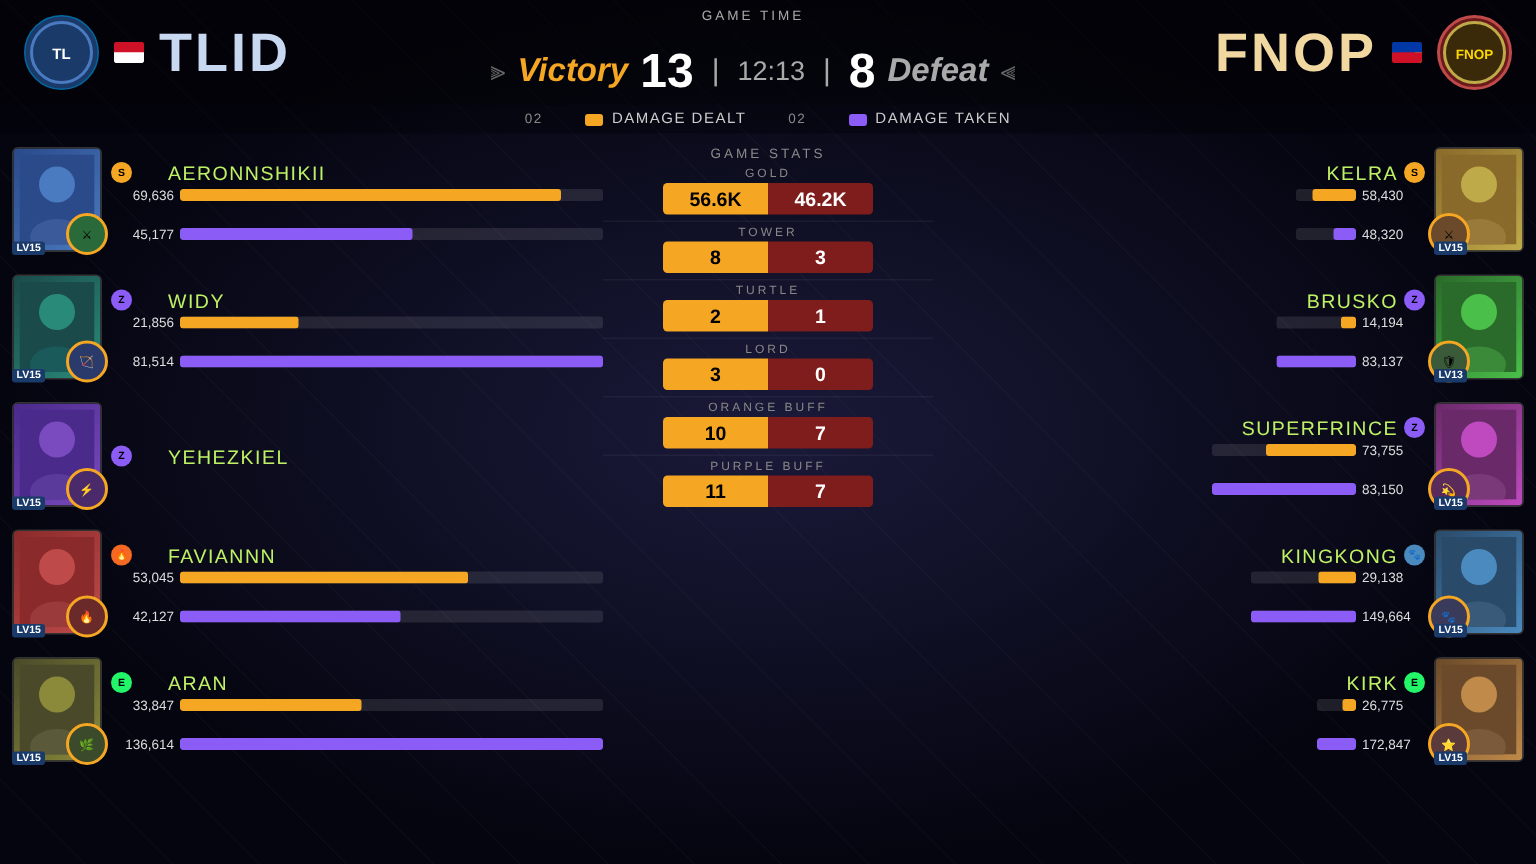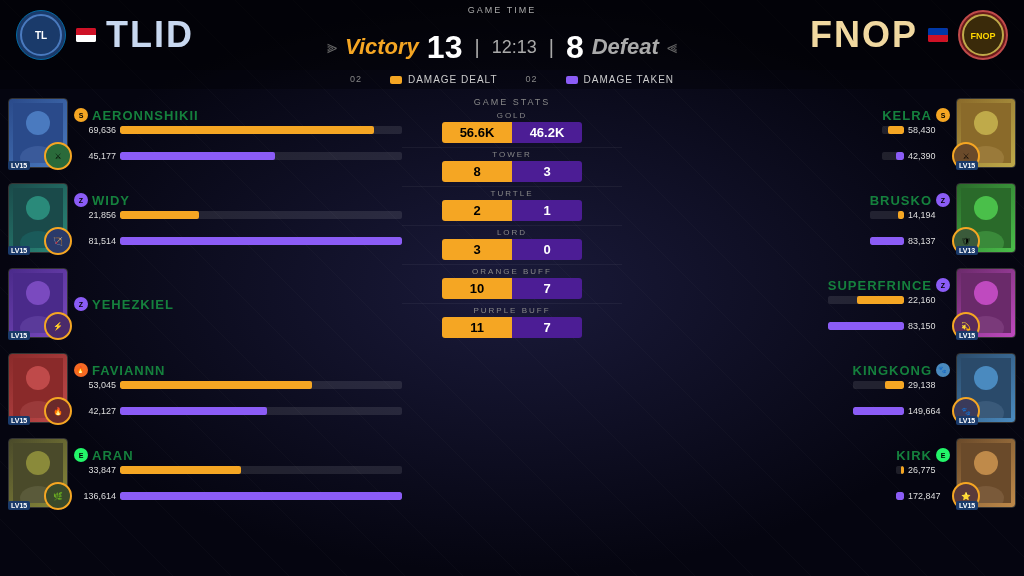--- a/index.html
+++ b/index.html
@@ -254,24 +254,25 @@
       justify-content: center;
       font-size: 7px;
       color: #000;
       font-weight: bold;
     }
     .player-icon.purple { background: #8b5cf6; }
     .player-icon.fire { background: #f56923; }
     .player-icon.green { background: #23f569; }
     .player-name {
       font-size: 13px;
-      font-weight: 700;
-      color: #15803d;
+      font-weight: 400;
+      color: #bef264;
       letter-spacing: 1px;
       text-transform: uppercase;
+      margin-left: 20px;
     }
 
     .bar-group {
       display: flex;
       flex-direction: column;
       gap: 16px;
       width: 100%;
     }
     .bar-row {
       display: flex;
@@ -341,21 +342,21 @@
       background: #f5a623;
       color: #000;
       font-size: 13px;
       font-weight: 900;
       padding: 3px 12px;
       border-radius: 3px 0 0 3px;
       min-width: 70px;
       text-align: center;
     }
     .stat-val-right {
-      background: #4c1d95;
+      background: #7f1d1d;
       color: #fff;
       font-size: 13px;
       font-weight: 900;
       padding: 3px 12px;
       border-radius: 0 3px 3px 0;
       min-width: 70px;
       text-align: center;
     }
     .stat-divider {
       width: 100%;
@@ -690,21 +691,21 @@
             <div class="player-icon">S</div>
           </div>
           <div class="bar-group">
             <div class="bar-row right">
               <span class="bar-val">58,430</span>
               <div class="bar-container">
                 <div class="bar-fill orange" style="width:72%;float:right;margin-left:auto;"></div>
               </div>
             </div>
             <div class="bar-row right">
-              <span class="bar-val">42,390</span>
+              <span class="bar-val">48,320</span>
               <div class="bar-container">
                 <div class="bar-fill purple" style="width:37%;float:right;margin-left:auto;"></div>
               </div>
             </div>
           </div>
         </div>
       </div>
 
       <div class="player-row right">
         <div class="player-avatar-wrap">
@@ -752,21 +753,21 @@
           <div class="hero-icon" style="background:#5a2a5a;left:-4px;right:auto;">💫</div>
           <div class="level-badge">LV15</div>
         </div>
         <div class="player-info right">
           <div class="player-name-row">
             <span class="player-name">SUPERFRINCE</span>
             <div class="player-icon purple">Z</div>
           </div>
           <div class="bar-group">
             <div class="bar-row right">
-              <span class="bar-val">22,160</span>
+              <span class="bar-val">73,755</span>
               <div class="bar-container">
                 <div class="bar-fill orange" style="width:62%;float:right;margin-left:auto;"></div>
               </div>
             </div>
             <div class="bar-row right">
               <span class="bar-val">83,150</span>
               <div class="bar-container">
                 <div class="bar-fill purple" style="width:100%;float:right;margin-left:auto;"></div>
               </div>
             </div>

